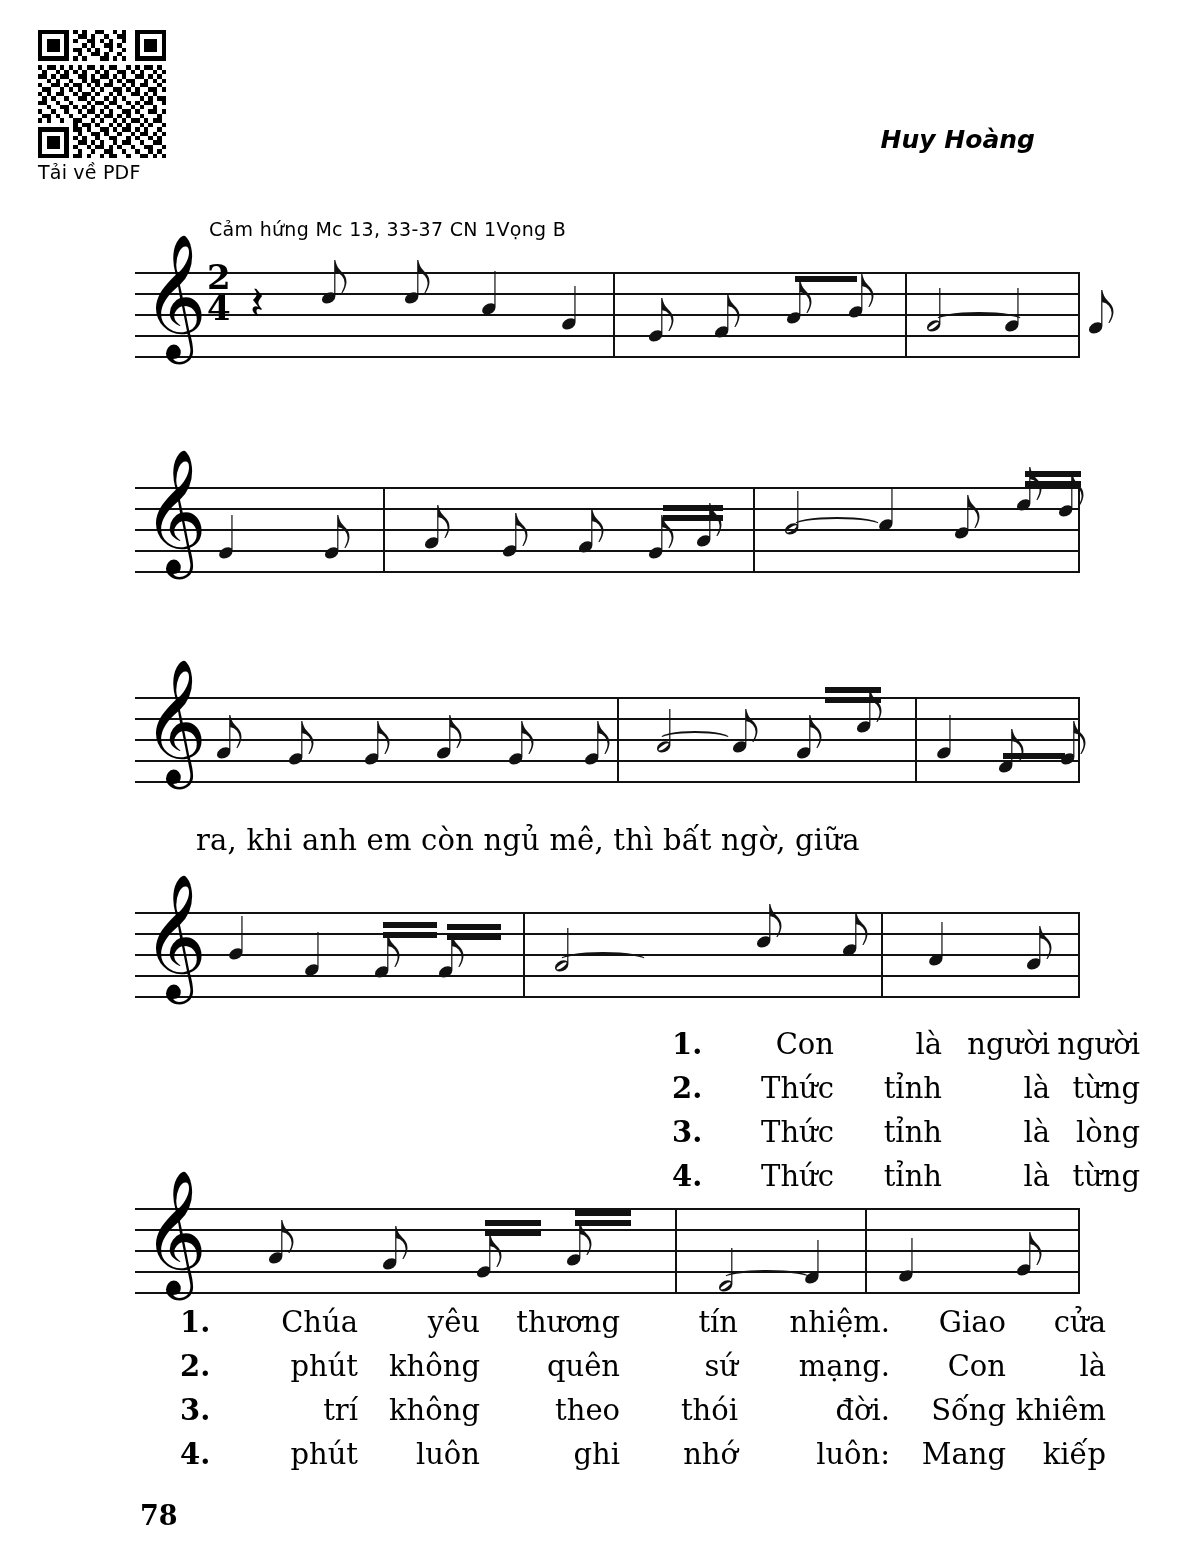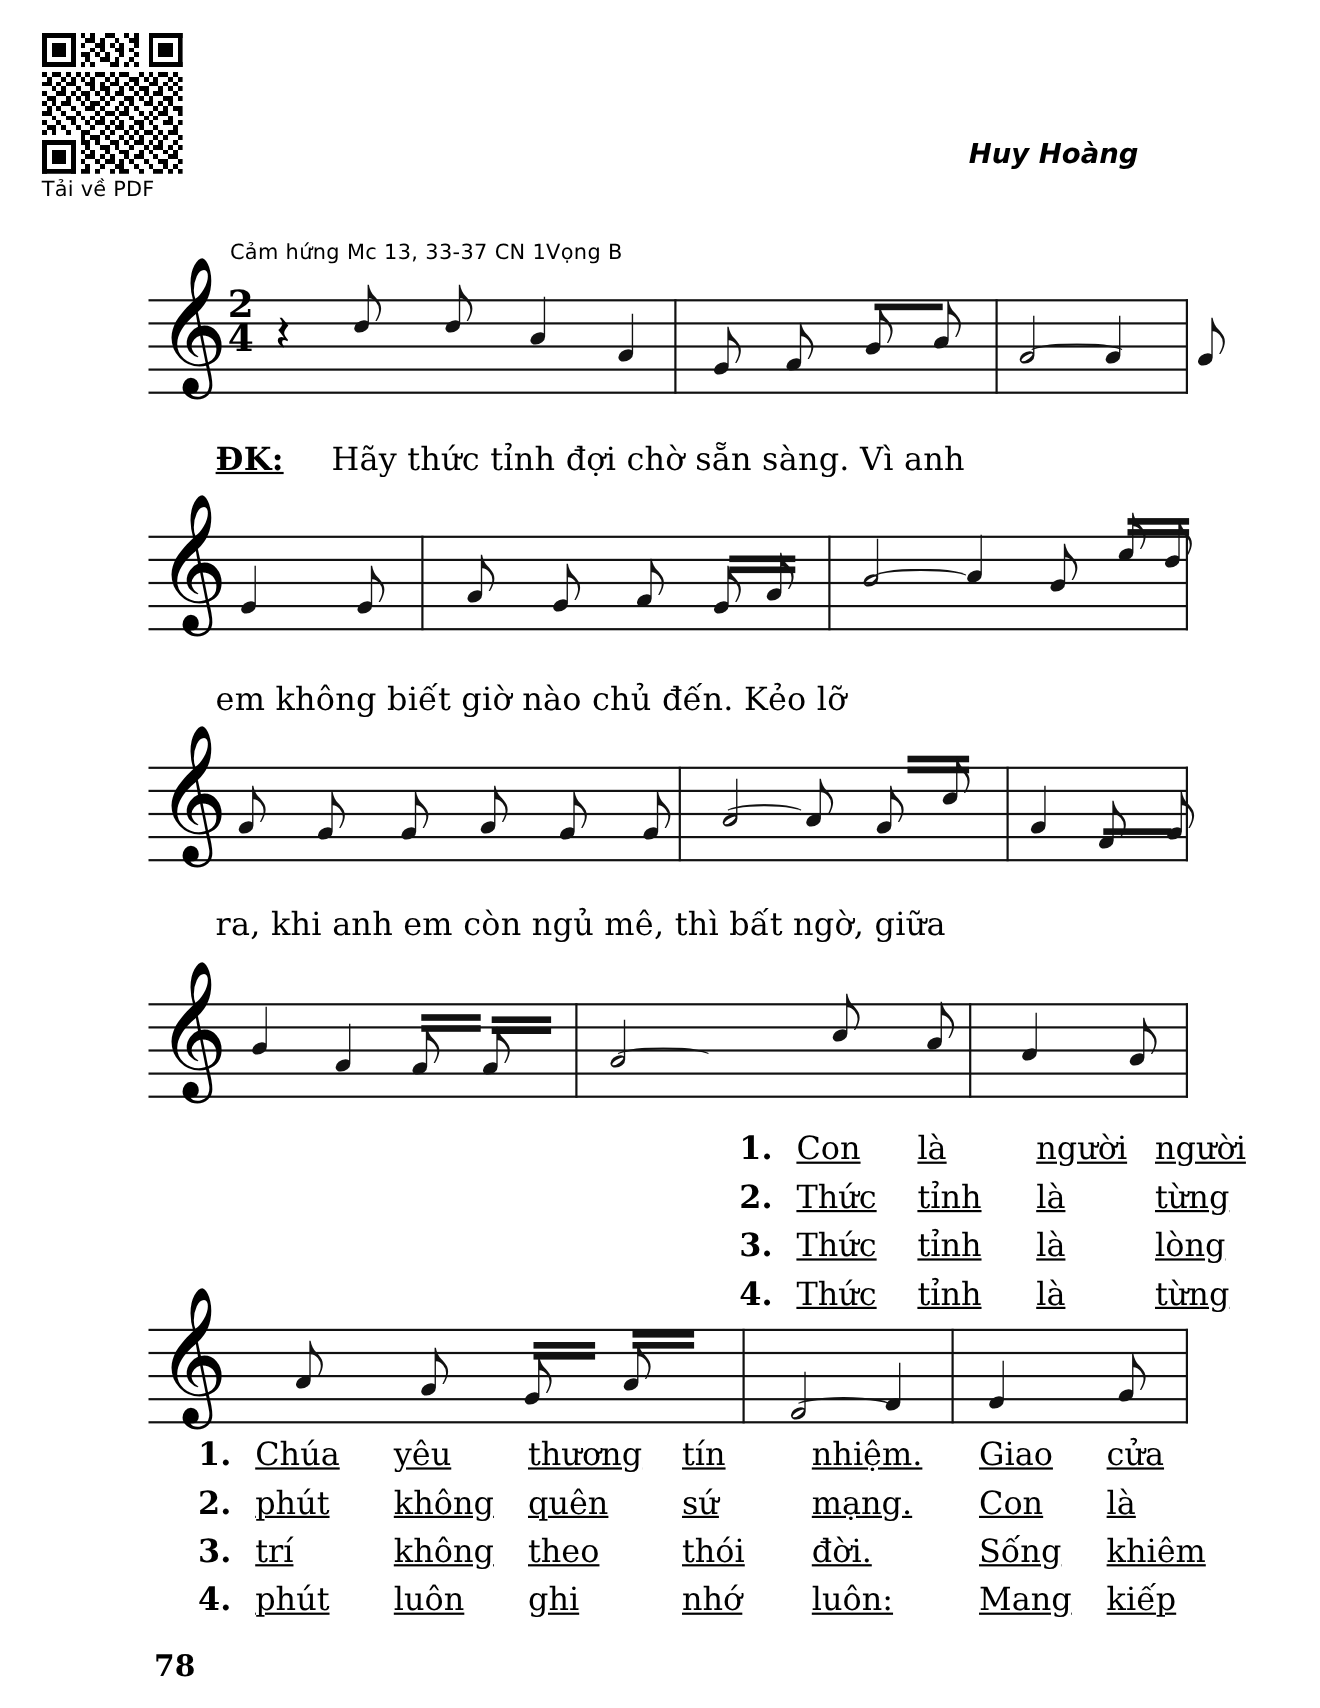--- a/index.html
+++ b/index.html
@@ -174,22 +174,21 @@
     display: flex;
     font-family: "DejaVu Serif", serif;
     font-size: 29px;
   }
   .lyric-row .num {
     font-weight: bold;
     width: 52px;
   }
   .lyric-row .w {
     display: inline-block;
-    text-align: left;
-    text-decoration: underline;
+    text-align: right;
   }
 
   .page-number {
     position: absolute;
     left: 140px;
     top: 1500px;
     font-family: "DejaVu Serif", serif;
     font-weight: bold;
     font-size: 27px;
   }
@@ -487,24 +486,20 @@
       <div class="note" style="left:712px; top:-2px;">𝅘𝅥𝅮</div>
       <div class="note" style="left:790px; top:12px;">𝅗𝅥</div>
       <div class="tie" style="left:800px; top:40px; width:86px;"></div>
       <div class="note" style="left:868px; top:12px;">𝅘𝅥</div>
       <div class="note" style="left:952px; top:14px;">𝅘𝅥𝅮</div>
       <div class="barline" style="left:478px;"></div>
       <div class="barline" style="left:770px;"></div>
       <div class="endbar"></div>
     </div>
   </div>
-  <div class="lyrics" style="left:196px; top:400px;">
-    <span class="dk">ĐK:</span>
-    <span style="display:inline-block;width:34px;"></span><span>Hãy  thức  tỉnh  đợi  chờ  sẵn  sàng.       Vì  anh</span>
-  </div>
 
   <div class="system" style="top:487px;">
     <div class="staff">
       <div class="line l0"></div>
       <div class="line l1"></div>
       <div class="line l2"></div>
       <div class="line l3"></div>
       <div class="line l4"></div>
       <div class="clef">𝄞</div>
       <div class="note" style="left:82px; top:24px;">𝅘𝅥</div>
@@ -522,21 +517,20 @@
       <div class="note" style="left:818px; top:4px;">𝅘𝅥𝅮</div>
       <div class="note" style="left:880px; top:-24px;">𝅘𝅥𝅮</div>
       <div class="beam" style="left:890px; top:-16px; width:56px;"></div>
       <div class="beam" style="left:890px; top:-6px; width:56px;"></div>
       <div class="note" style="left:922px; top:-18px;">𝅘𝅥𝅮</div>
       <div class="barline" style="left:248px;"></div>
       <div class="barline" style="left:618px;"></div>
       <div class="endbar"></div>
     </div>
   </div>
-  <div class="lyrics" style="left:196px; top:618px;">em    không  biết  giờ  nào  chủ    đến.        Kẻo  lỡ</div>
 
   <div class="system" style="top:697px;">
     <div class="staff">
       <div class="line l0"></div>
       <div class="line l1"></div>
       <div class="line l2"></div>
       <div class="line l3"></div>
       <div class="line l4"></div>
       <div class="clef">𝄞</div>
       <div class="note" style="left:80px; top:14px;">𝅘𝅥𝅮</div>

